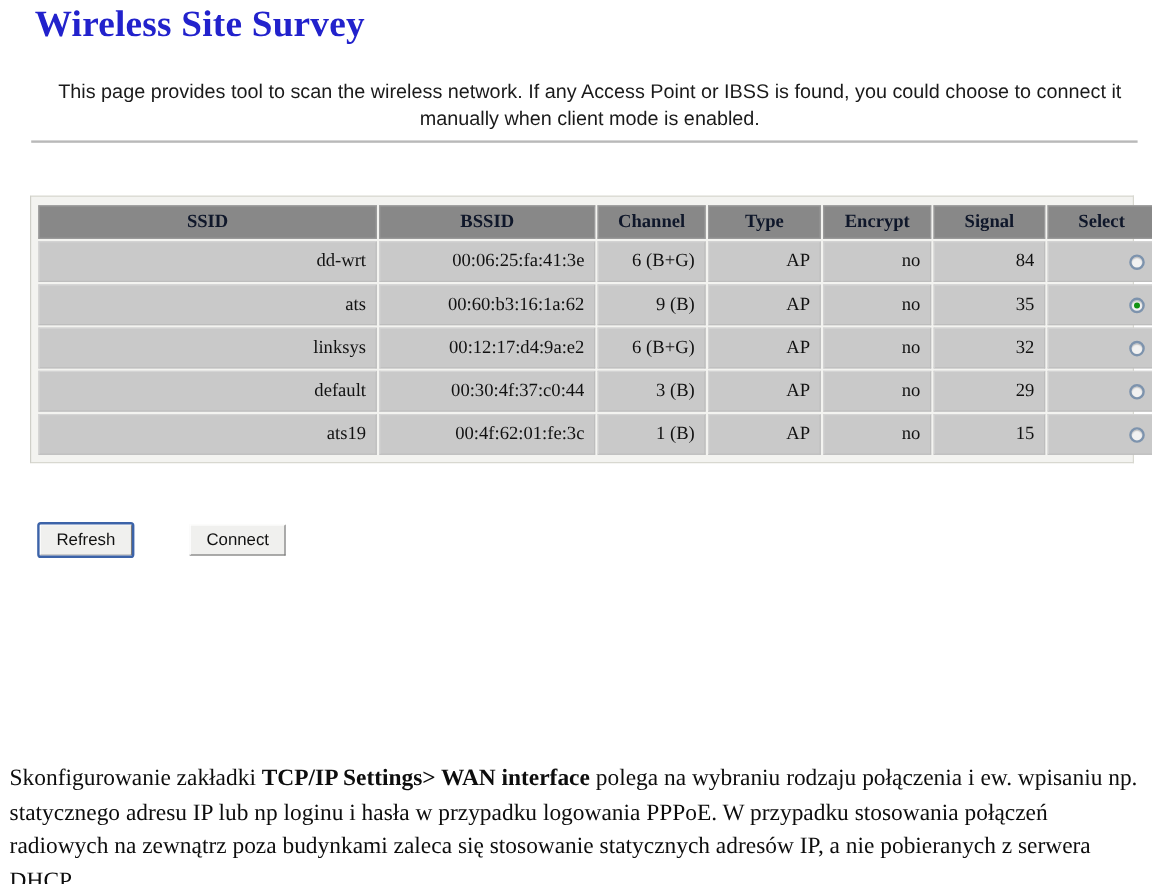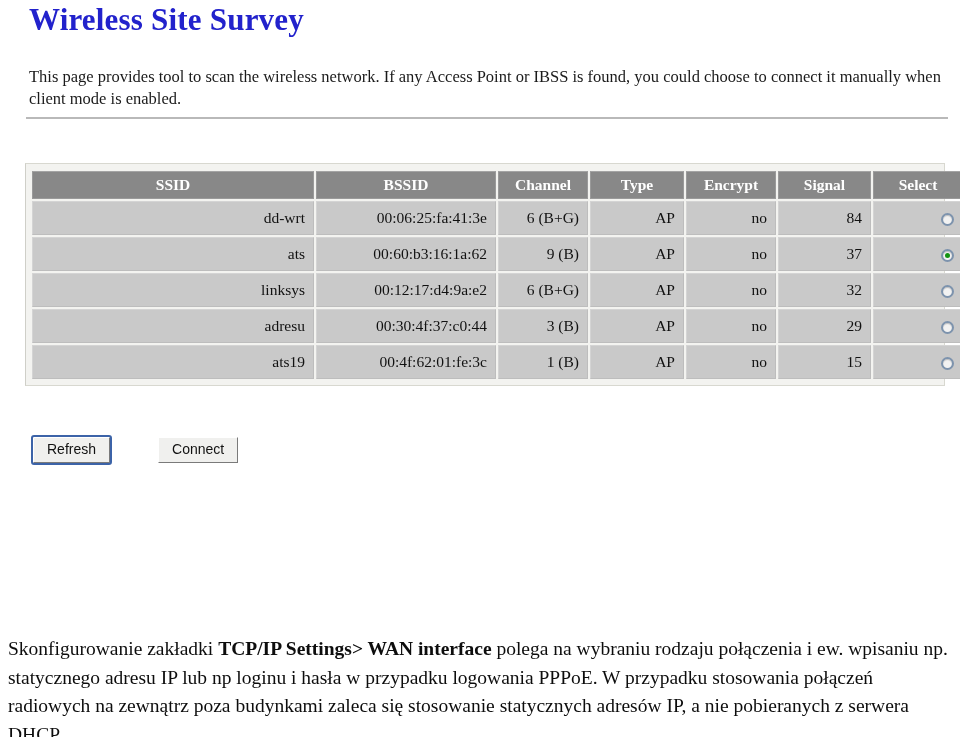--- a/index.html
+++ b/index.html
@@ -39,24 +39,25 @@
     letter-spacing: 0.2px;
     color: #2222cc;
     white-space: nowrap;
   }
 
   #intro-text {
     position: absolute;
     left: 29px;
     top: 66px;
     width: 925px;
-    font-family: Liberation Serif, serif;
+    font-family: Liberation Sans, sans-serif;
     font-size: 16.5px;
     line-height: 22px;
     color: #1a1a1a;
+    text-align: center;
   }
 
   #intro-rule {
     position: absolute;
     left: 26px;
     top: 117px;
     width: 922px;
     height: 2px;
     background: #b9b9b9;
     border: 0;
@@ -77,21 +78,21 @@
 
   table.scan-table {
     width: 100%;
     border-collapse: separate;
     border-spacing: 2px 2px;
     table-layout: fixed;
   }
 
   table.scan-table th {
     background: #888888;
-    color: #ffffff;
+    color: #0f172a;
     font-family: "Liberation Serif", "DejaVu Serif", serif;
     font-weight: bold;
     font-size: 15.5px;
     height: 26px;
     text-align: center;
     padding: 0 2px;
     border: 1px solid #9a9a9a;
     border-top-color: #a4a4a4;
     white-space: nowrap;
     overflow: hidden;
@@ -239,34 +240,34 @@
             <td>no</td>
             <td>84</td>
             <td><span class="radio"></span></td>
           </tr>
           <tr>
             <td class="cell-ssid">ats</td>
             <td>00:60:b3:16:1a:62</td>
             <td>9 (B)</td>
             <td>AP</td>
             <td>no</td>
-            <td>37</td>
+            <td>35</td>
             <td><span class="radio checked"></span></td>
           </tr>
           <tr>
             <td class="cell-ssid">linksys</td>
             <td>00:12:17:d4:9a:e2</td>
             <td>6 (B+G)</td>
             <td>AP</td>
             <td>no</td>
             <td>32</td>
             <td><span class="radio"></span></td>
           </tr>
           <tr>
-            <td class="cell-ssid">adresu</td>
+            <td class="cell-ssid">default</td>
             <td>00:30:4f:37:c0:44</td>
             <td>3 (B)</td>
             <td>AP</td>
             <td>no</td>
             <td>29</td>
             <td><span class="radio"></span></td>
           </tr>
           <tr>
             <td class="cell-ssid">ats19</td>
             <td>00:4f:62:01:fe:3c</td>

